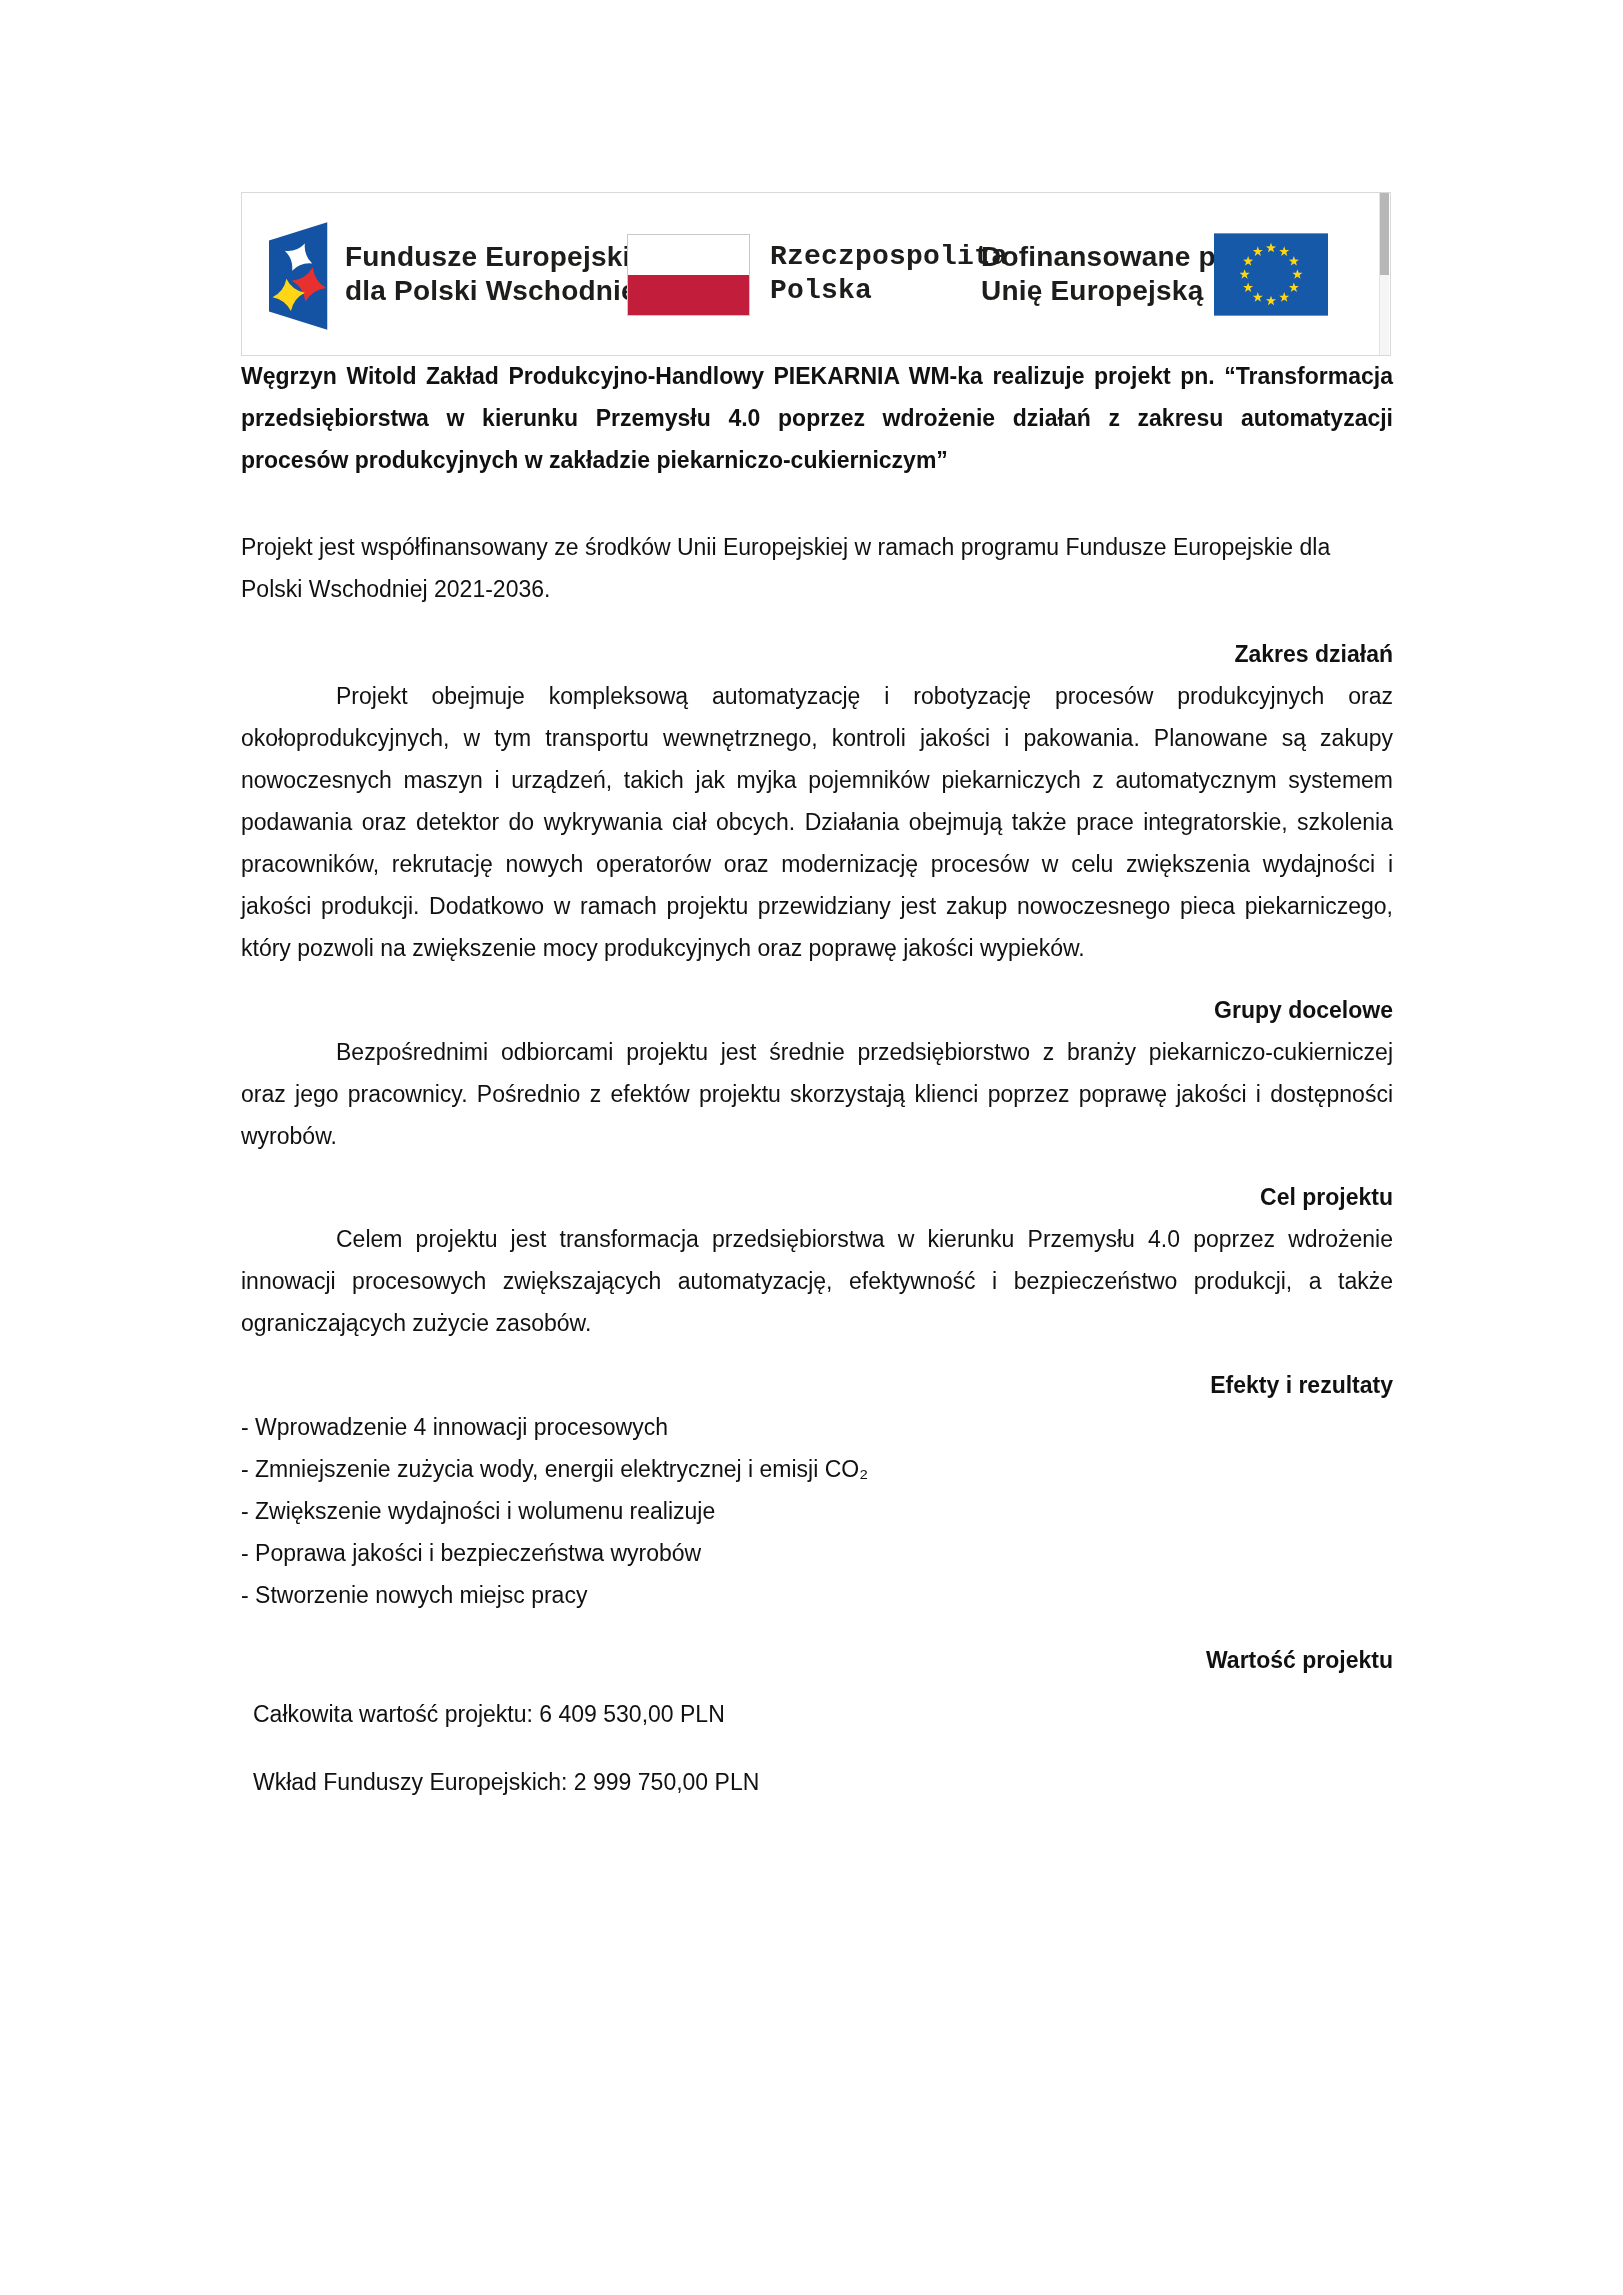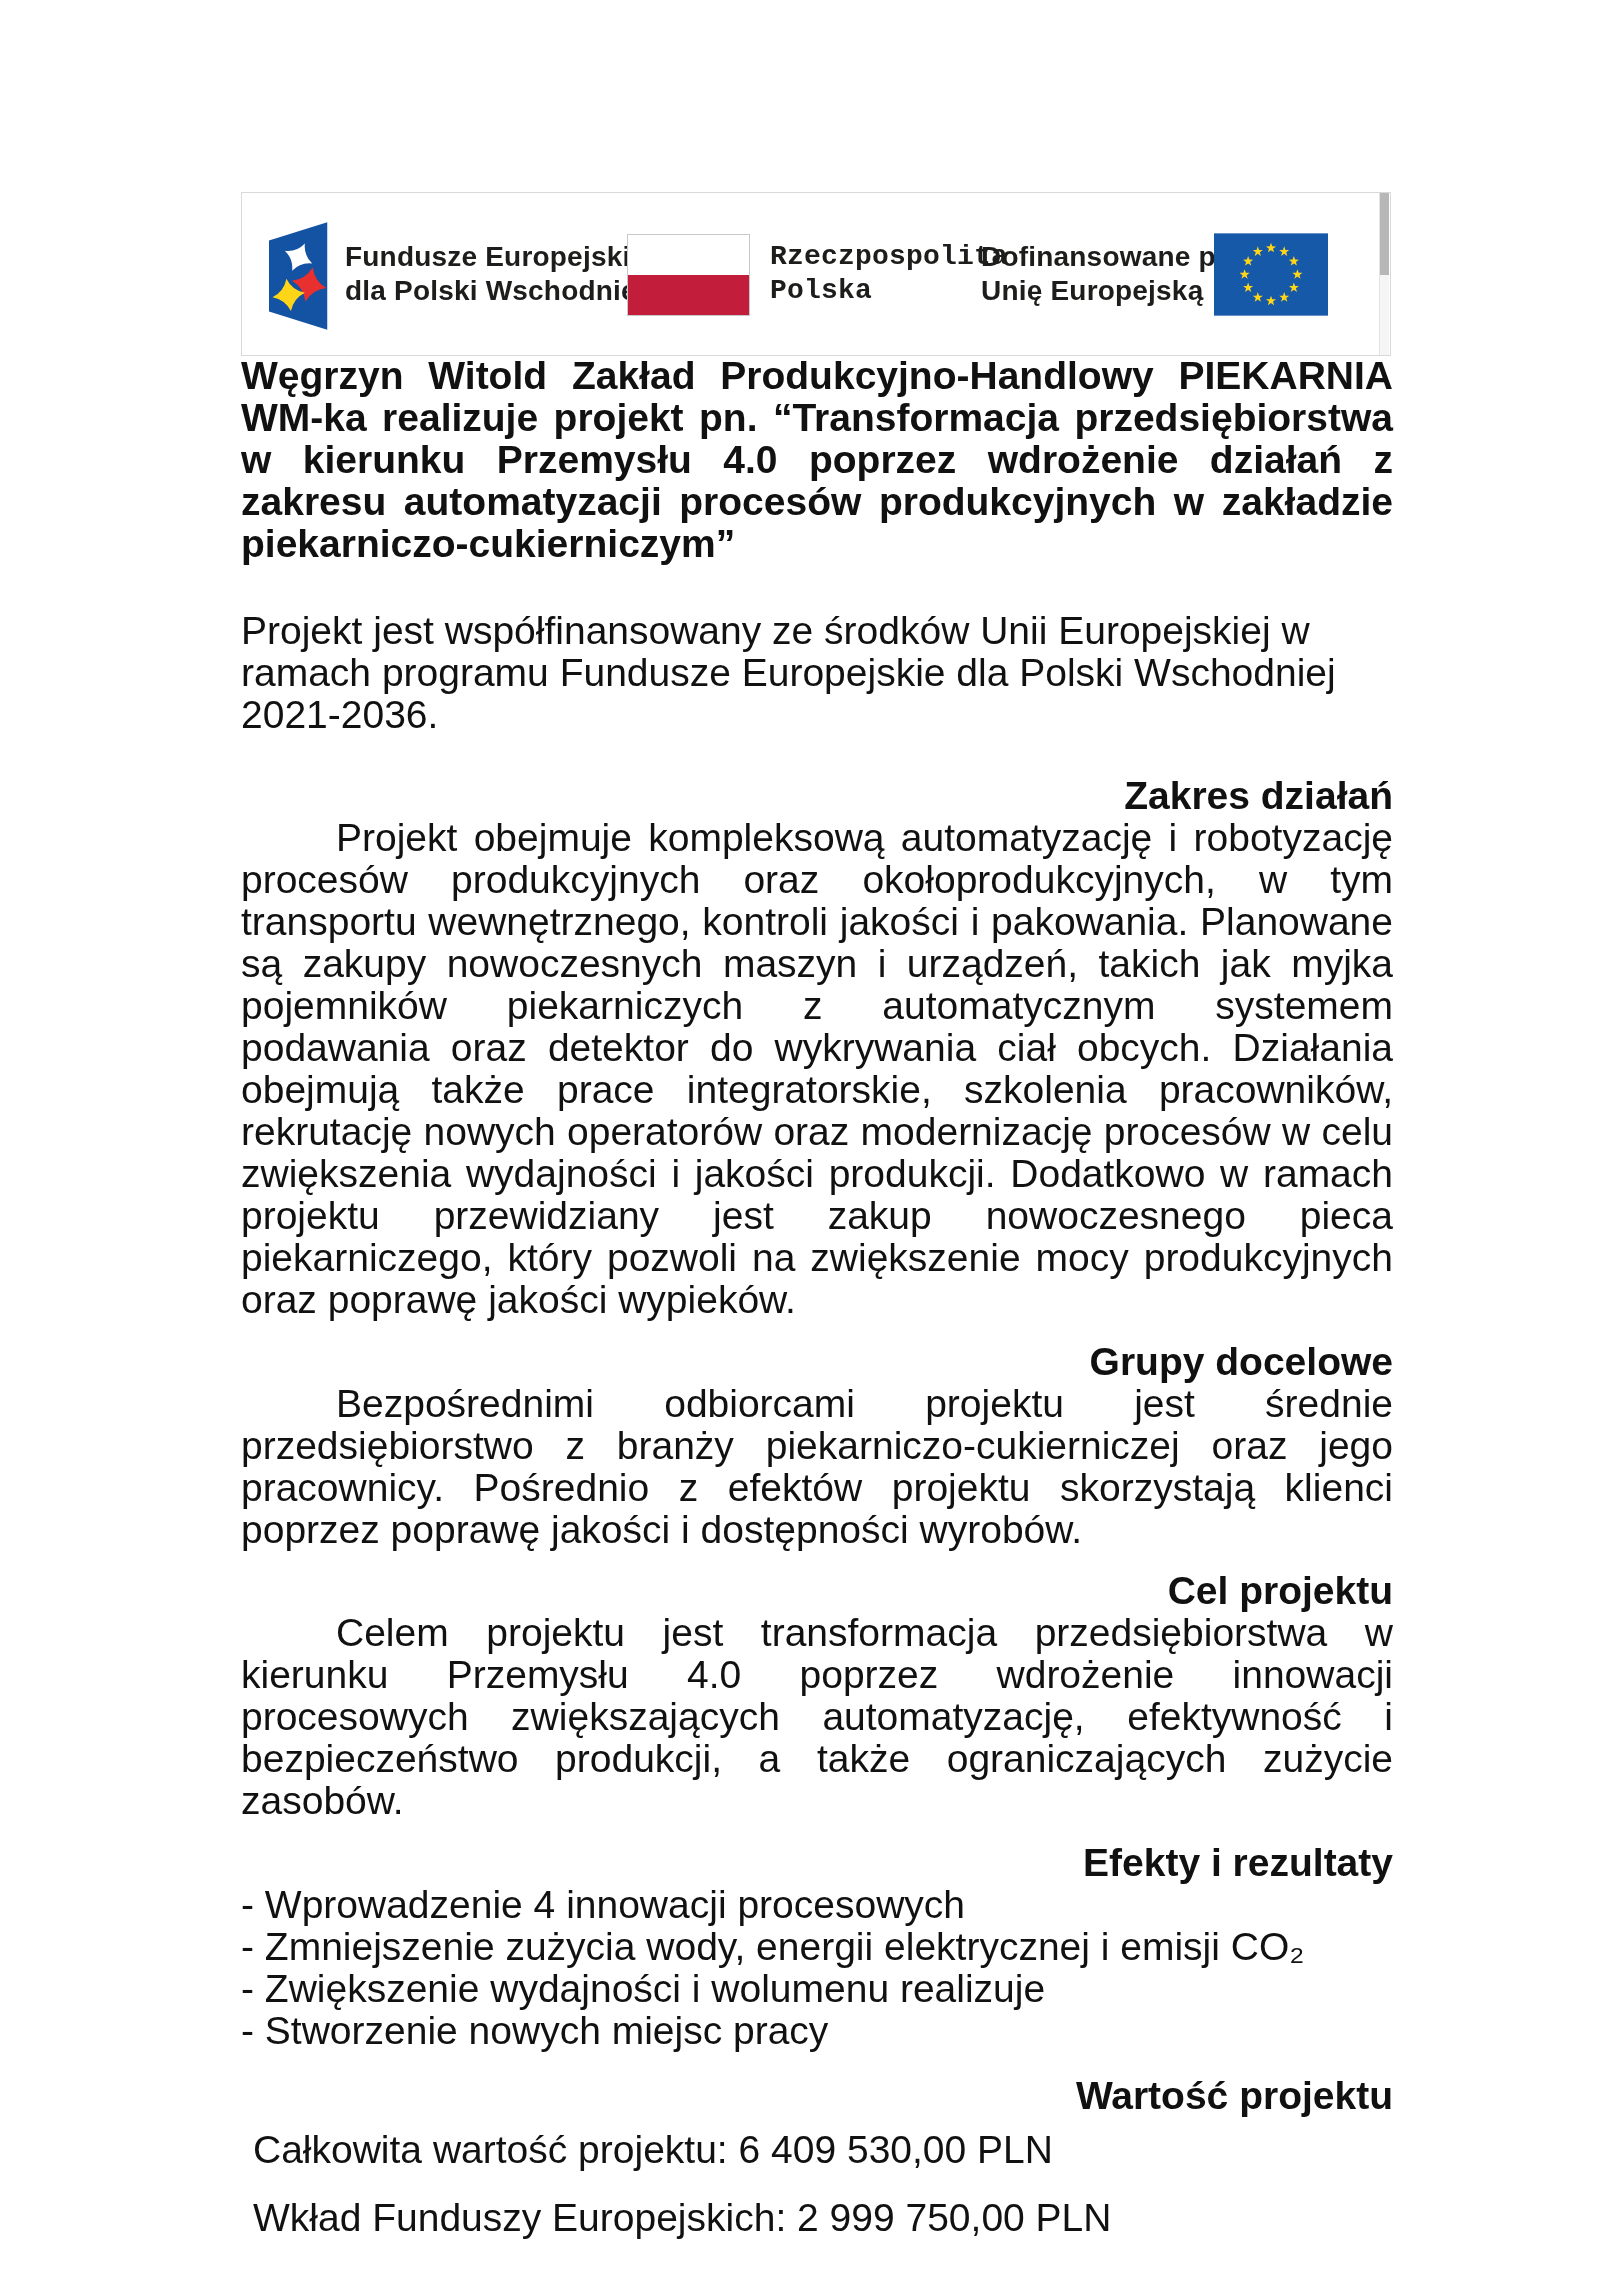--- a/index.html
+++ b/index.html
@@ -44,21 +44,21 @@
     position: absolute; right: 1.5px; top: 0; width: 8.3px; height: 100%;
     background: #f5f5f5; border-left: 0.8px solid #e3e3e3;
   }
   .hdr-thumb { width: 100%; height: 82px; background: #b7b7b7; }
 
   
   .doc {
     position: absolute;
     left: 241px; top: 355px;
     width: 1152px;
-    font-size: 39px;
+    font-size: 23px;
     line-height: 42px;
   }
   .title {
     margin-top: 71px;
     font-weight: bold;
     text-align: justify;
   }
   .funding-note { margin-top: 45px; }
   .sec-heading {
     margin-top: 19.7px;
@@ -146,20 +146,21 @@
     <p class="para">Bezpośrednimi odbiorcami projektu jest średnie przedsiębiorstwo z branży piekarniczo-cukierniczej oraz jego pracownicy. Pośrednio z efektów projektu skorzystają klienci poprzez poprawę jakości i dostępności wyrobów.</p>
 
     <div class="sec-heading">Cel projektu</div>
     <p class="para">Celem projektu jest transformacja przedsiębiorstwa w kierunku Przemysłu 4.0 poprzez wdrożenie innowacji procesowych zwiększających automatyzację, efektywność i bezpieczeństwo produkcji, a także ograniczających zużycie zasobów.</p>
 
     <div class="sec-heading">Efekty i rezultaty</div>
     <div class="list">
       <div class="list-item">- Wprowadzenie 4 innowacji procesowych</div>
       <div class="list-item">- Zmniejszenie zużycia wody, energii elektrycznej i emisji CO₂</div>
       <div class="list-item">- Zwiększenie wydajności i wolumenu realizuje</div>
+      <div class="list-item">- Poprawa jakości i bezpieczeństwa wyrobów</div>
       <div class="list-item">- Stworzenie nowych miejsc pracy</div>
     </div>
 
     <div class="sec-heading gap-lg">Wartość projektu</div>
     <p class="value-line">Całkowita wartość projektu: 6 409 530,00 PLN</p>
     <p class="value-line">Wkład Funduszy Europejskich: 2 999 750,00 PLN</p>
 
   </div>
 </div>
 

